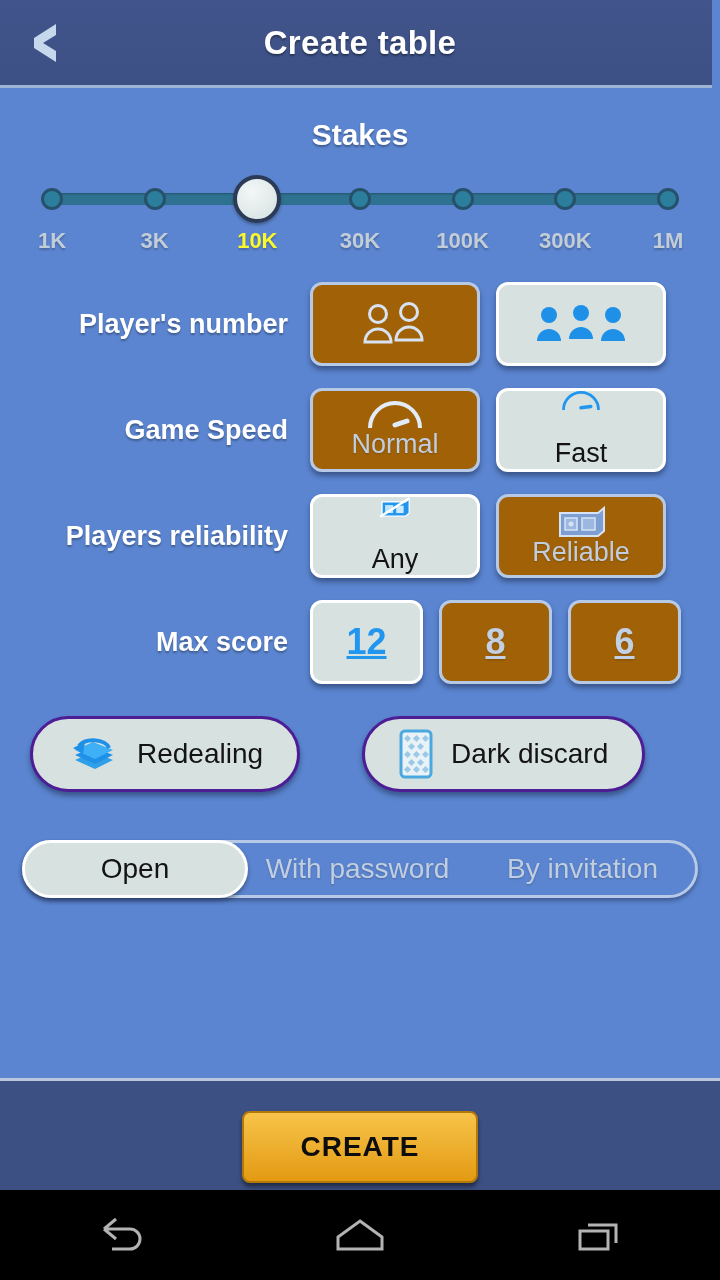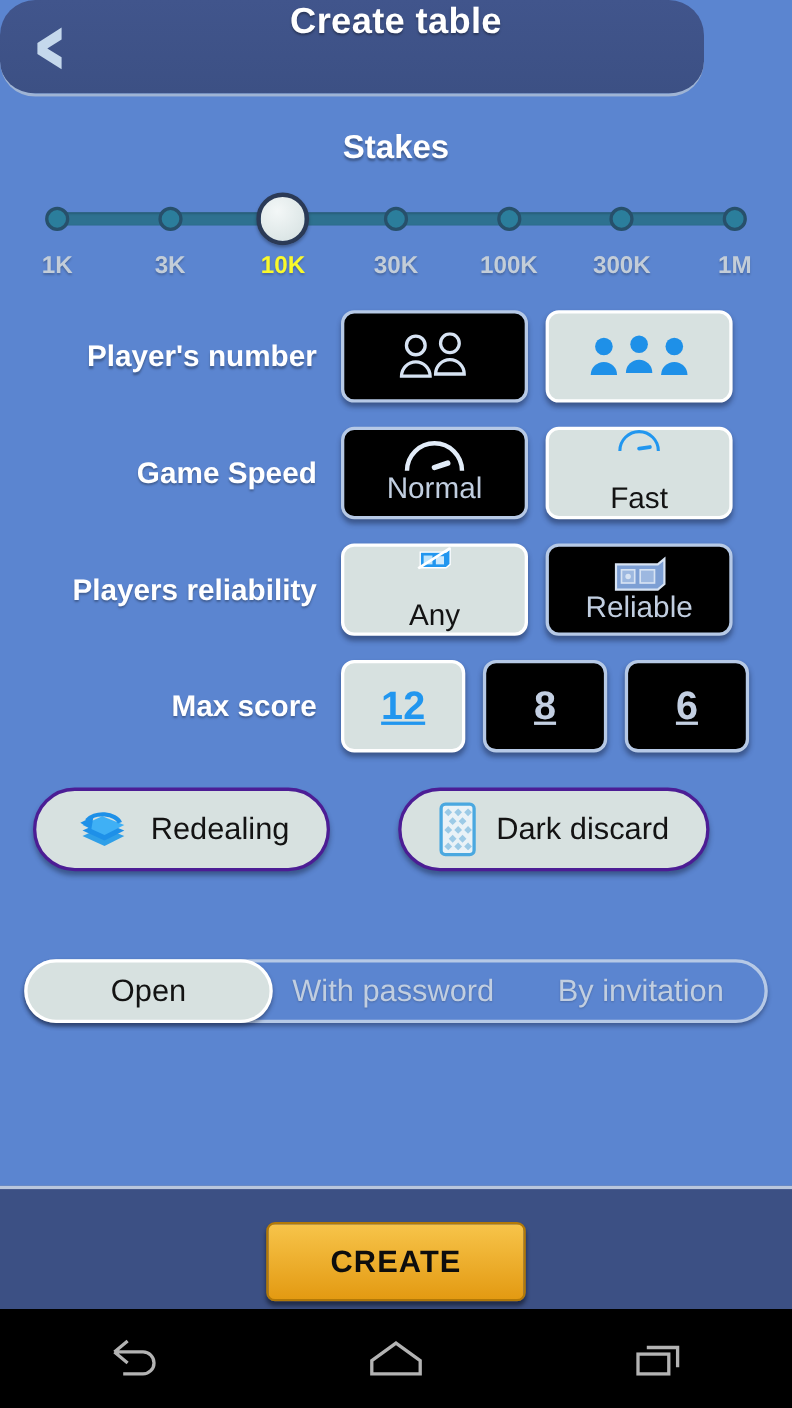--- a/index.html
+++ b/index.html
@@ -6,24 +6,24 @@
   html, body {
     width:720px; height:1280px;
     background:#000;
     font-family:"Liberation Sans", sans-serif;
     overflow:hidden;
   }
   .screen { position:relative; width:720px; height:1280px; background:#5b85d0; }
 
   
   .header {
-    position:absolute; top:0; left:0; width:640px; height:88px;
+    position:absolute; top:0; left:0; width:712px; height:88px;
     background:linear-gradient(180deg,#41558c 0%,#3c5084 100%);
     border-bottom:3px solid #9fb4d4;
-    display:flex; align-items:flex-start;border-radius:32px;
+    display:flex; align-items:center;
   }
   .back-btn {
     width:90px; height:88px; display:flex; align-items:center; justify-content:center;
     cursor:pointer;
   }
   .chev { width:30px; height:42px; }
   .header-title {
     position:absolute; left:0; width:720px; text-align:center;
     color:#ffffff; font-size:33px; font-weight:bold; letter-spacing:0.3px;
     text-shadow:0 2px 2px rgba(0,0,0,0.35);
@@ -75,21 +75,21 @@
     color:#ffffff; font-size:27px; font-weight:bold;
     text-shadow:0 2px 2px rgba(0,0,0,0.3);
   }
   .row-opts { display:flex; align-items:center; gap:16px; }
 
   .opt {
     display:flex; flex-direction:column; align-items:center; justify-content:center;
     border-radius:12px; cursor:pointer; position:relative;
     box-shadow:0 4px 5px rgba(20,30,60,0.45);
   }
-  .opt.off { background:#000000; border:3px solid #b6c9e6; }
+  .opt.off { background:#a16207; border:3px solid #b6c9e6; }
   .opt.on  { background:#d7e1e0; border:3px solid #ffffff;gap:28px; }
   .opt-label { font-size:27px; margin-top:-2px; }
   .opt.off .opt-label { color:#c1cee0; text-shadow:0 1px 2px rgba(0,0,0,0.2); }
   .opt.on  .opt-label { color:#131313; }
 
   .opt-wide { width:170px; height:84px; }
   .opt-num  { width:113px; height:84px; }
   .num-txt { font-size:36px; font-weight:bold;text-decoration:underline; }
   .opt.on  .num-txt { color:#2196ef; }
   .opt.off .num-txt { color:#c3cfe2; text-shadow:0 1px 2px rgba(0,0,0,0.2); }
@@ -100,21 +100,21 @@
     display:flex; align-items:center; gap:18px;
     height:76px; border-radius:38px; padding:0 34px;
     background:#d7e1e0; border:3px solid #4c1d95;
     box-shadow:0 4px 5px rgba(20,30,60,0.45);
     cursor:pointer;
   }
   .pill-label { font-size:28px; color:#131313; }
 
   
   .segment {
-    display:flex; margin:80px 22px 0 22px;
+    display:flex; margin:48px 22px 0 22px;
     height:58px; border-radius:29px;
     border:3px solid #b6c9e6; background:#5b85d0;
     box-shadow:0 3px 4px rgba(20,30,60,0.4);
     overflow:visible; position:relative;
   }
   .seg {
     flex:1; text-align:center; font-size:28px; color:#c1cee0;
     line-height:52px; cursor:pointer;
     text-shadow:0 1px 2px rgba(0,0,0,0.2);
   }

